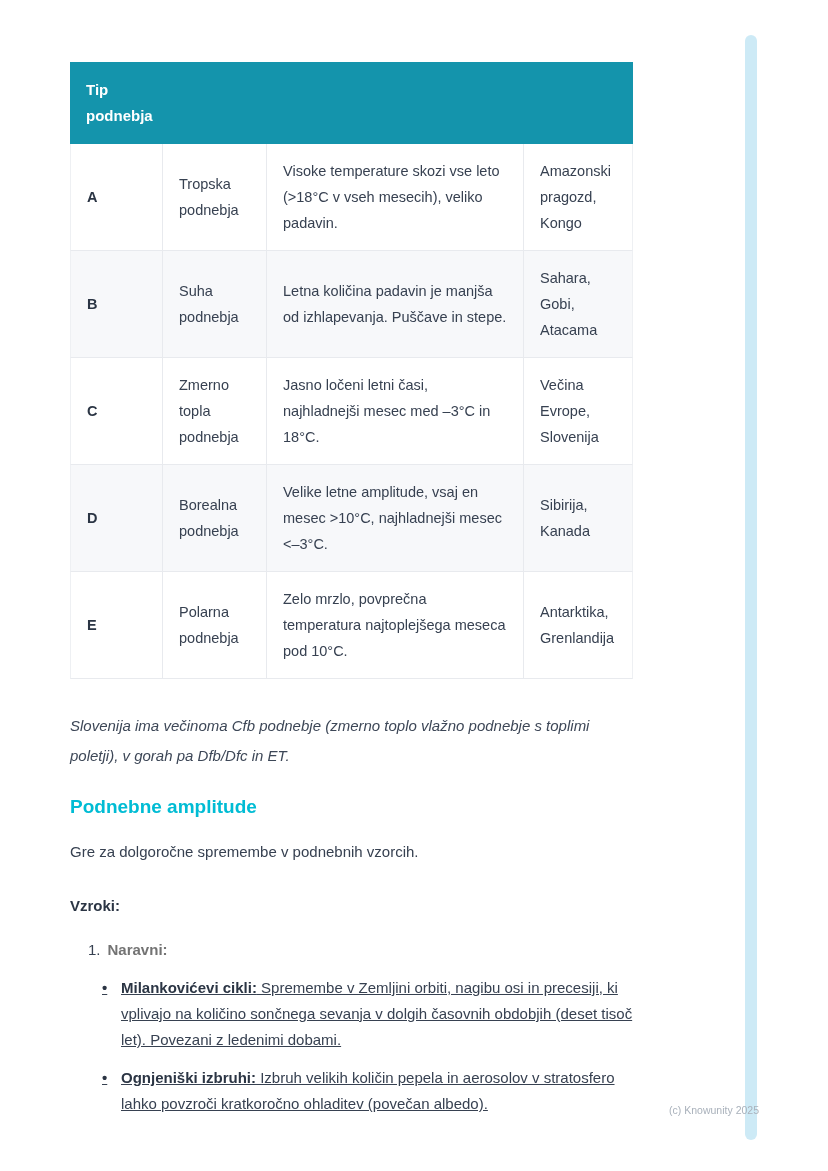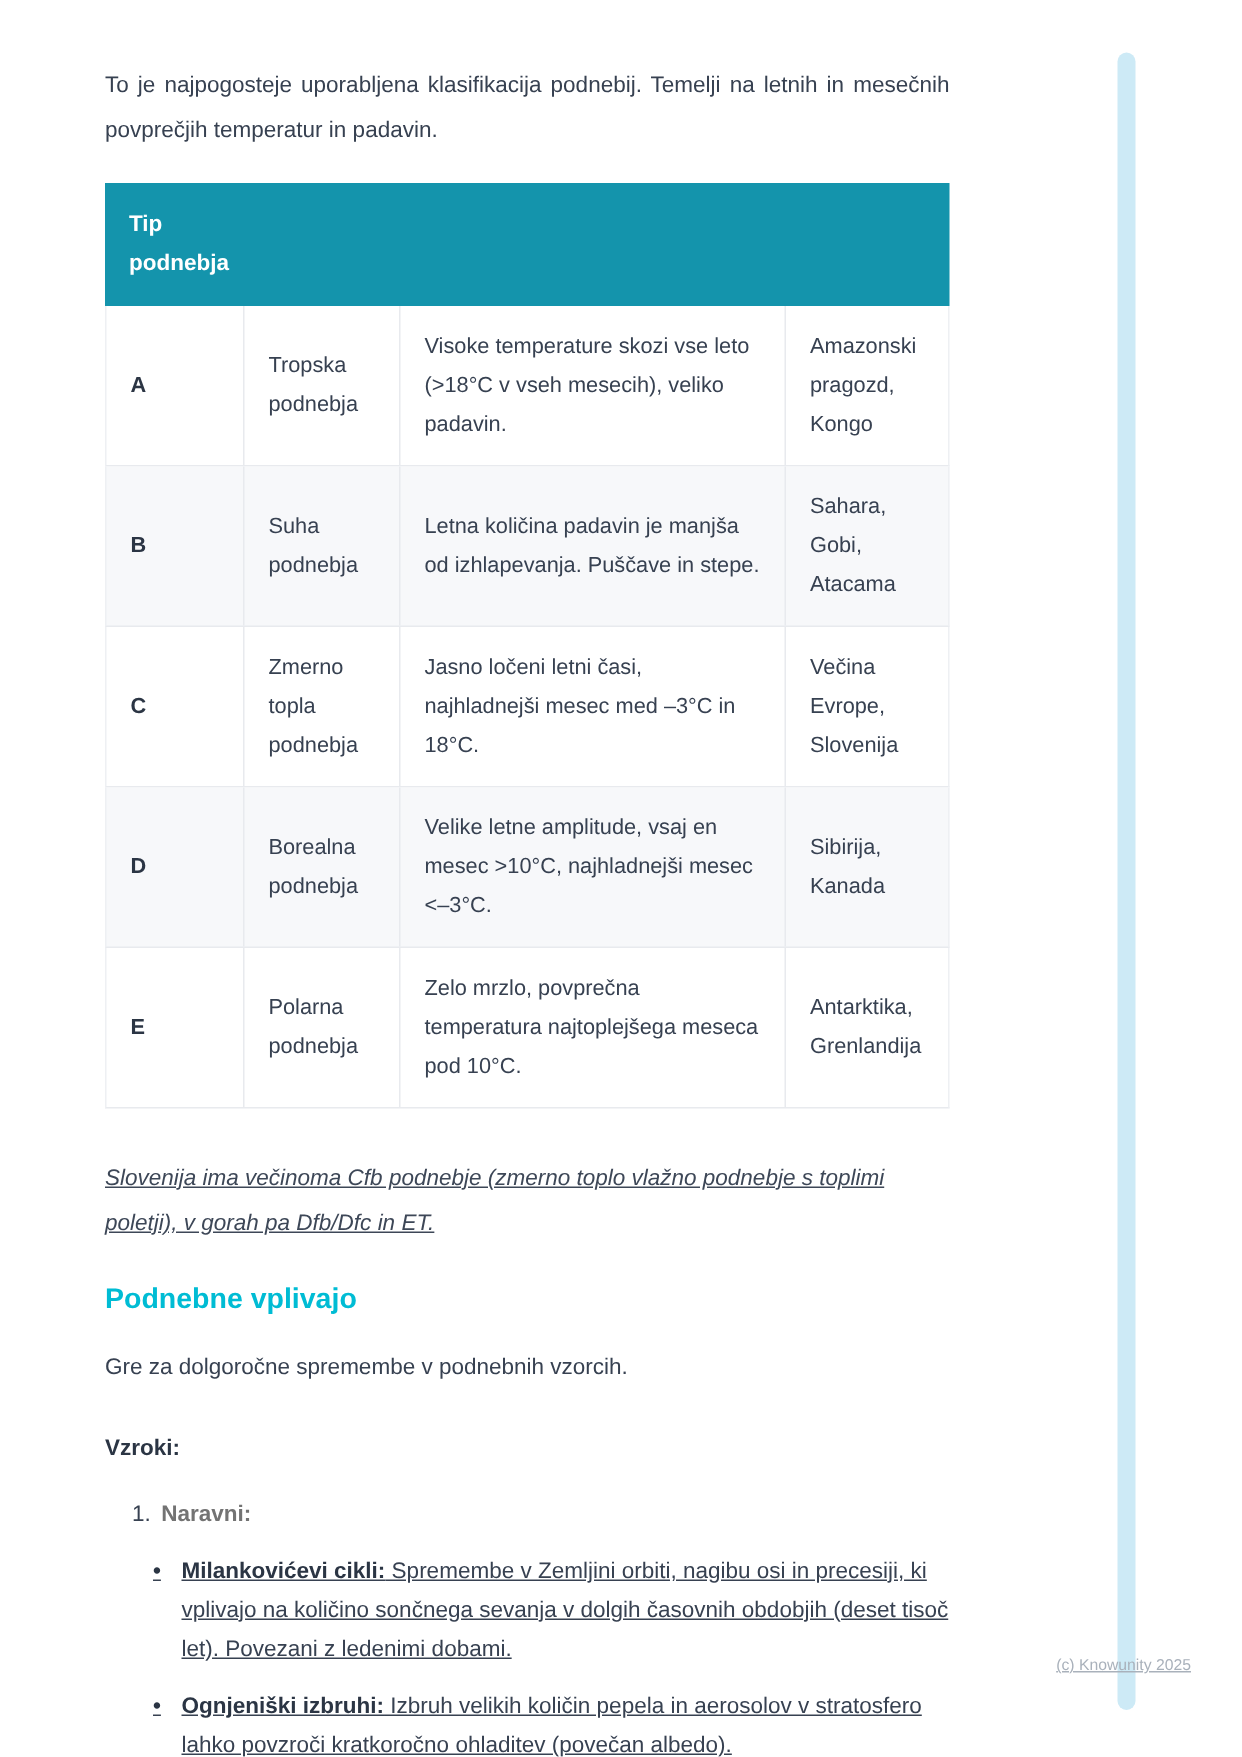--- a/index.html
+++ b/index.html
@@ -74,21 +74,20 @@
   .td.c1, .td.c2, .td.c3 { border-right: 1px solid #e8eaee; }
   .td.code { font-weight: 700; color: #2b3544; }
 
   
   .note {
     margin-top: 32px;
     font-size: 15px;
     font-style: italic;
     line-height: 30px;
     color: #3d4757;
-    text-decoration: underline;
   }
   .section-title {
     margin-top: 24px;
     font-size: 19px;
     font-weight: 700;
     color: #00bcd4;
     line-height: 24px;
   }
   .para {
     margin-top: 20px;
@@ -109,37 +108,35 @@
 
   .ulist { margin-top: 2px; padding-left: 14px; }
   .uitem { display: flex; margin-top: 12px; text-decoration: underline; }
   .bullet { flex: 0 0 19px; font-size: 15px; line-height: 26px; color: #2b3544; }
   .bullet::before { content: "\2022"; font-weight: 700; }
   .utext { width: 540px; font-size: 15px; line-height: 26px; }
   .ulead { font-weight: 700; color: #2b3544; }
 
   .watermark {
     position: absolute;
-    right: 34px; bottom: 55px;
+    right: 69px; bottom: 55px;
     font-size: 10.5px;
     color: #a9b1bb;
     z-index: 3;
-    text-decoration: underline;
   }
 </style>
 </head>
 <body>
 
 <div class="page">
 
   <div class="accent-bar"></div>
 
   <div class="content">
 
-    <p class="intro">To je najpogosteje uporabljena klasifikacija podnebij. Temelji na letnih in mesečnih povprečjih temperatur in padavin.</p>
 
     <div class="table">
       <div class="thead">
         <div class="th c2">Tip podnebja</div>
       </div>
 
       <div class="trow">
         <div class="td c1 code">A</div>
         <div class="td c2">Tropska podnebja</div>
         <div class="td c3">Visoke temperature skozi vse leto (&gt;18°C v vseh mesecih), veliko padavin.</div>
@@ -170,21 +167,21 @@
       <div class="trow">
         <div class="td c1 code">E</div>
         <div class="td c2">Polarna podnebja</div>
         <div class="td c3">Zelo mrzlo, povprečna temperatura najtoplejšega meseca pod 10°C.</div>
         <div class="td c4">Antarktika, Grenlandija</div>
       </div>
     </div>
 
     <p class="note">Slovenija ima večinoma Cfb podnebje (zmerno toplo vlažno podnebje s toplimi poletji), v gorah pa Dfb/Dfc in ET.</p>
 
-    <h2 class="section-title">Podnebne vplivajo</h2>
+    <h2 class="section-title">Podnebne amplitude</h2>
 
     <p class="para">Gre za dolgoročne spremembe v podnebnih vzorcih.</p>
 
     <p class="para bold-label">Vzroki:</p>
 
     <div class="olist">
       <div class="oitem">
         <span class="onum">1.</span><span class="olabel">Naravni:</span>
       </div>
 

